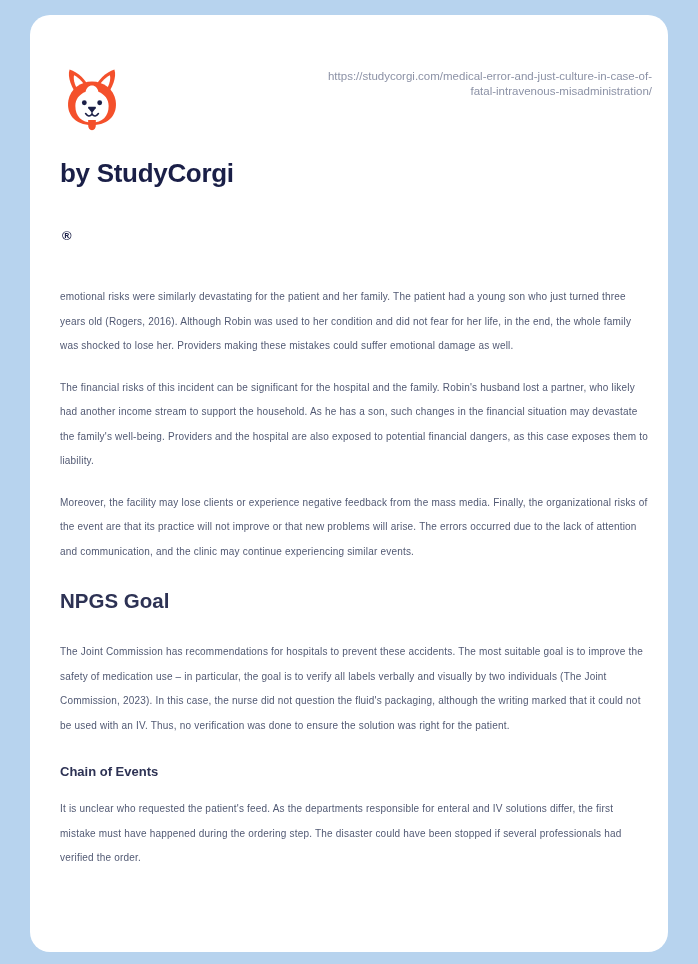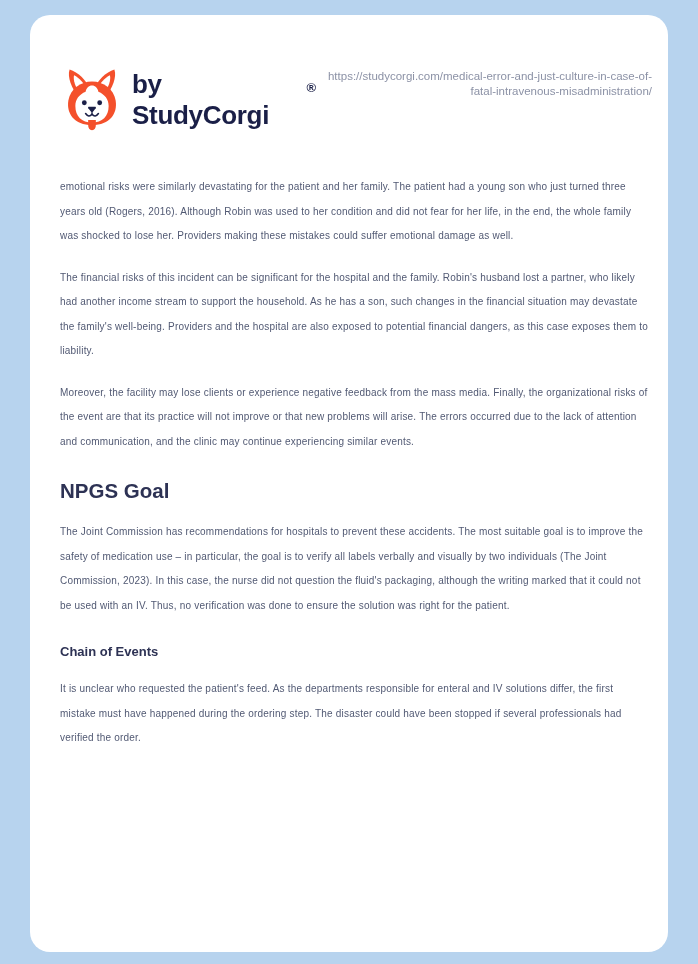--- a/index.html
+++ b/index.html
@@ -25,22 +25,22 @@
     background:var(--card);
     border-radius:20px;
     padding:51px 16px 0 30px;
   }
   .card-header{
     display:flex;
     justify-content:space-between;
     align-items:flex-start;
   }
   .brand{
-    display:flex;align-items:center;gap:8px;
-    text-decoration:none;cursor:pointer;
+    display:flex;align-items:flex-start;gap:25px;
+    text-decoration:none;cursor:pointer;flex-direction:column;
   }
   .corgi{display:block;line-height:0;}
   .brand-text{
     font-size:26px;font-weight:bold;
     letter-spacing:-0.3px;
     color:var(--brand-navy);
   }
   .reg{
     font-size:13px;font-weight:bold;
     color:var(--brand-navy);
@@ -68,21 +68,21 @@
     padding-right:1px;
   }
   .article p{
     margin:0 0 17px 0;
     font-size:10px;
     line-height:24.5px;
     letter-spacing:0.2px;
     color:var(--body-text);
   }
   .article h2{
-    margin:25px 0 17px 0;
+    margin:25px 0 27px 0;
     font-size:20.5px;
     font-weight:bold;
     color:var(--heading-navy);
   }
   .article h3{
     margin:26px 0 18px 0;
     font-size:13px;
     font-weight:bold;
     color:var(--heading-navy);
   }

